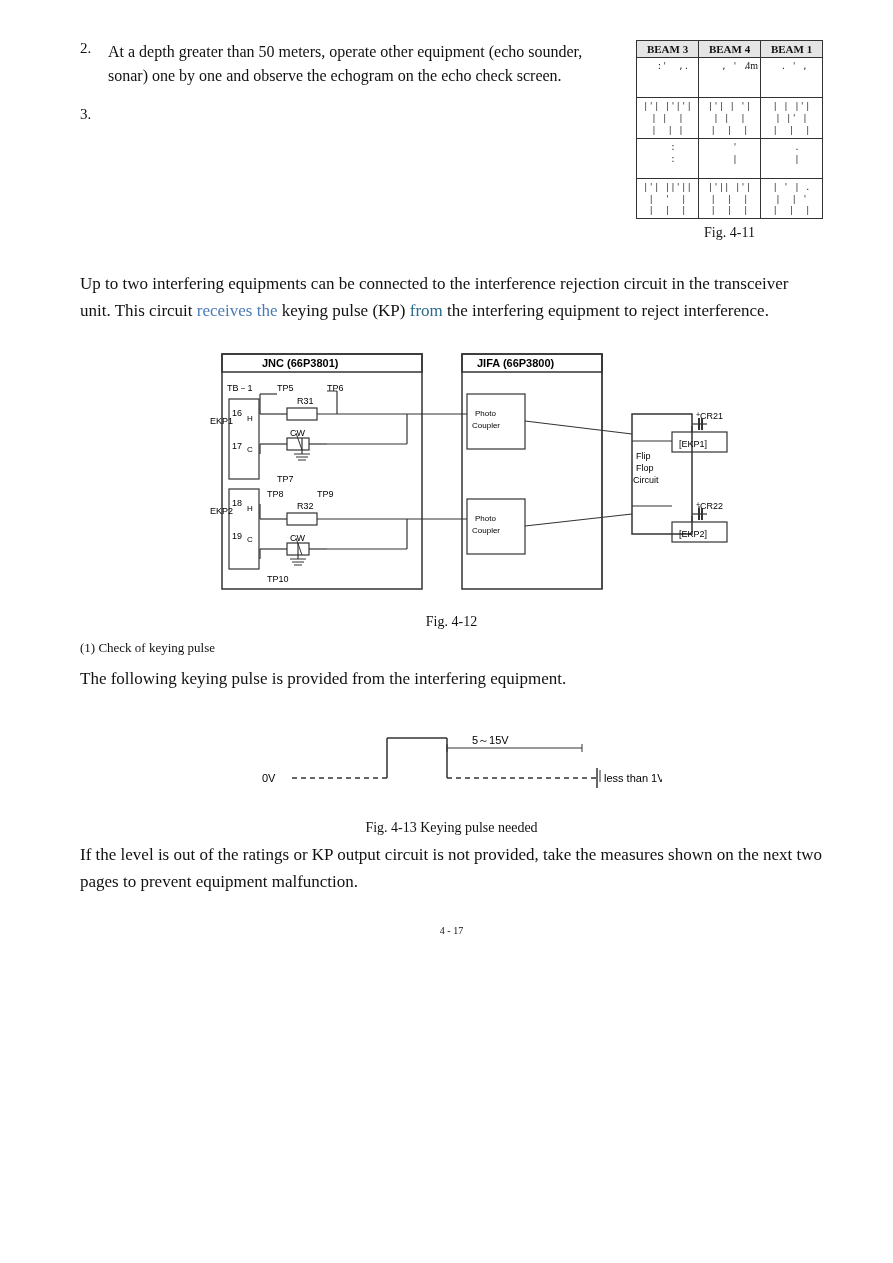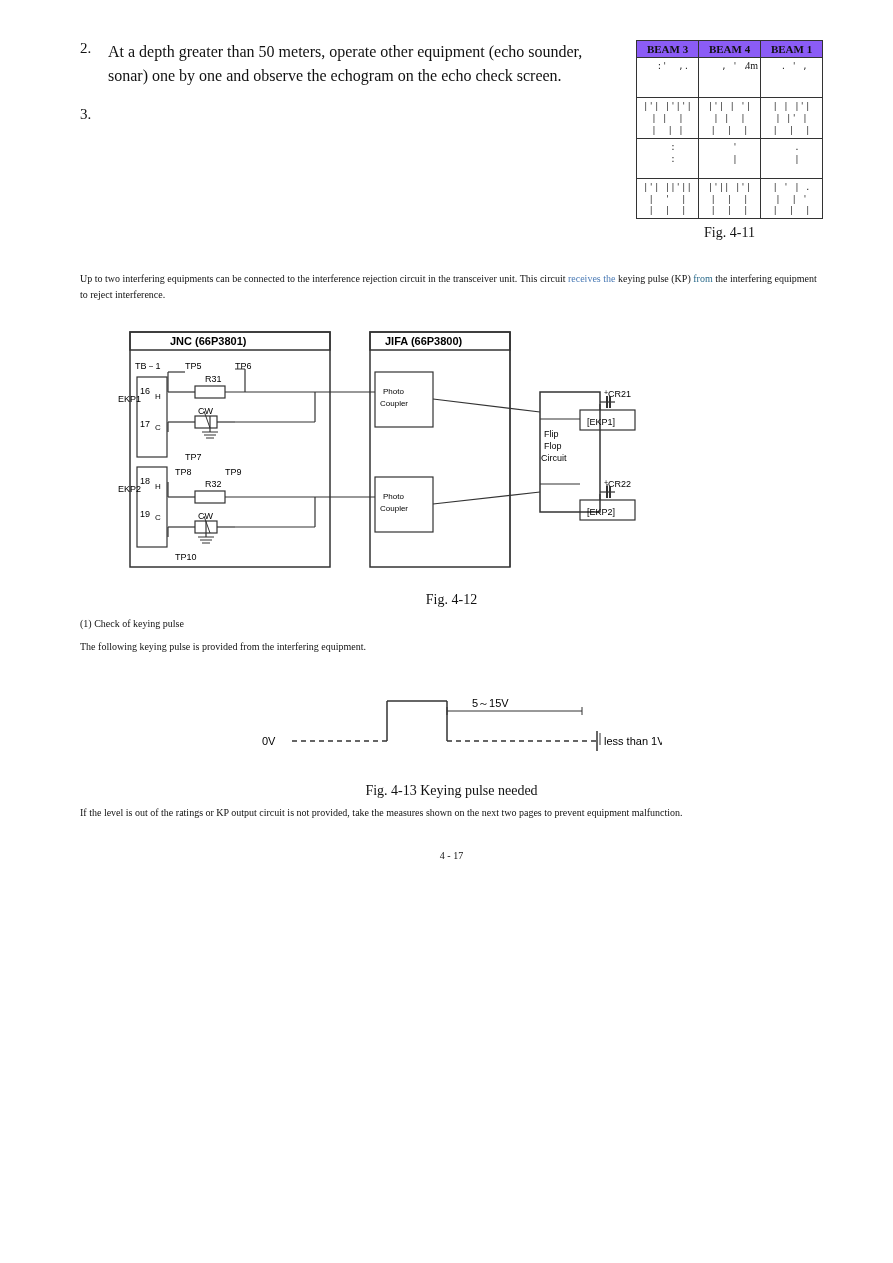--- a/index.html
+++ b/index.html
@@ -73,21 +73,21 @@
       font-weight: normal;
       height: 40px;
       width: 62px;
       vertical-align: top;
       font-size: 10px;
       position: relative;
     }
     .beam-table .header-row th {
       font-weight: bold;
       font-size: 11px;
-      background: #8b5cf6;
+      background: #e5e5e5;
     }
     .zero-label {
       position: absolute;
       right: 2px;
       top: 2px;
       font-size: 10px;
     }
     .echo-marks {
       font-family: monospace;
       font-size: 9px;
@@ -106,39 +106,40 @@
     
     .section-heading {
       font-size: 18px;
       font-weight: bold;
       margin-bottom: 16px;
       margin-top: 10px;
     }
 
     
     .body-text {
-      font-size: 10px;
+      font-size: 17px;
       line-height: 1.55;
       margin-bottom: 18px;
     }
 
     
     .circuit-area {
       display: flex;
       flex-direction: column;
+      align-items: center;
       margin: 20px 0 10px 0;
     }
 
     .circuit-svg-container {
       width: 560px;
     }
 
     
     .subheading {
-      font-size: 10px;
+      font-size: 13px;
       font-weight: normal;
       margin-bottom: 10px;
     }
 
     
     .pulse-area {
       display: flex;
       flex-direction: column;
       align-items: center;
       margin: 16px 0 6px 0;

